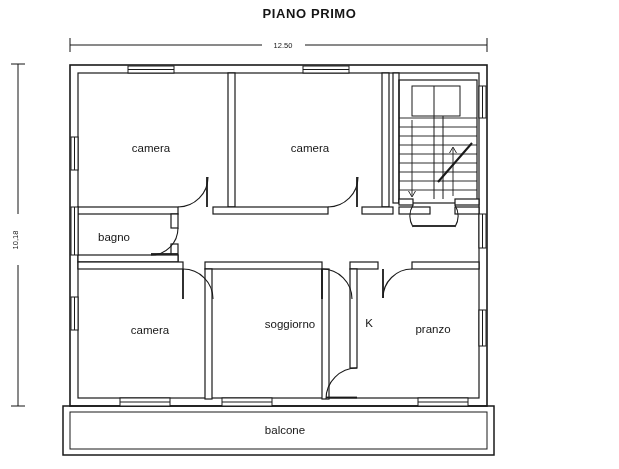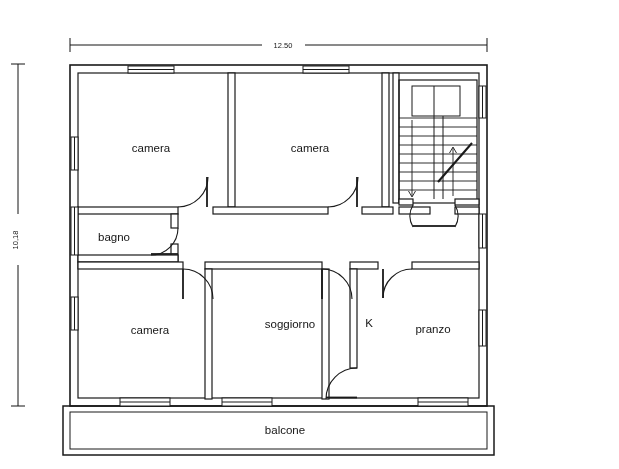--- a/index.html
+++ b/index.html
@@ -46,20 +46,21 @@
     font-family: "Liberation Sans", sans-serif;
     font-size: 7.5px;
     fill: #151515;
   }
 </style>
 </head>
 <body>
 
 <div id="plan-root">
 
+  <div class="plan-title">PIANO PRIMO</div>
 
   <svg id="floorplan" width="619" height="469" viewBox="0 0 619 469">
 
     <g stroke="#151515" fill="none">
       <line x1="70" y1="38" x2="70" y2="52" stroke-width="1"></line>
       <line x1="487" y1="38" x2="487" y2="52" stroke-width="1"></line>
       <line x1="70" y1="45" x2="262" y2="45" stroke-width="1"></line>
       <line x1="305" y1="45" x2="487" y2="45" stroke-width="1"></line>
     </g>
     <text class="dim-label" x="283" y="48" text-anchor="middle">12.50</text>

